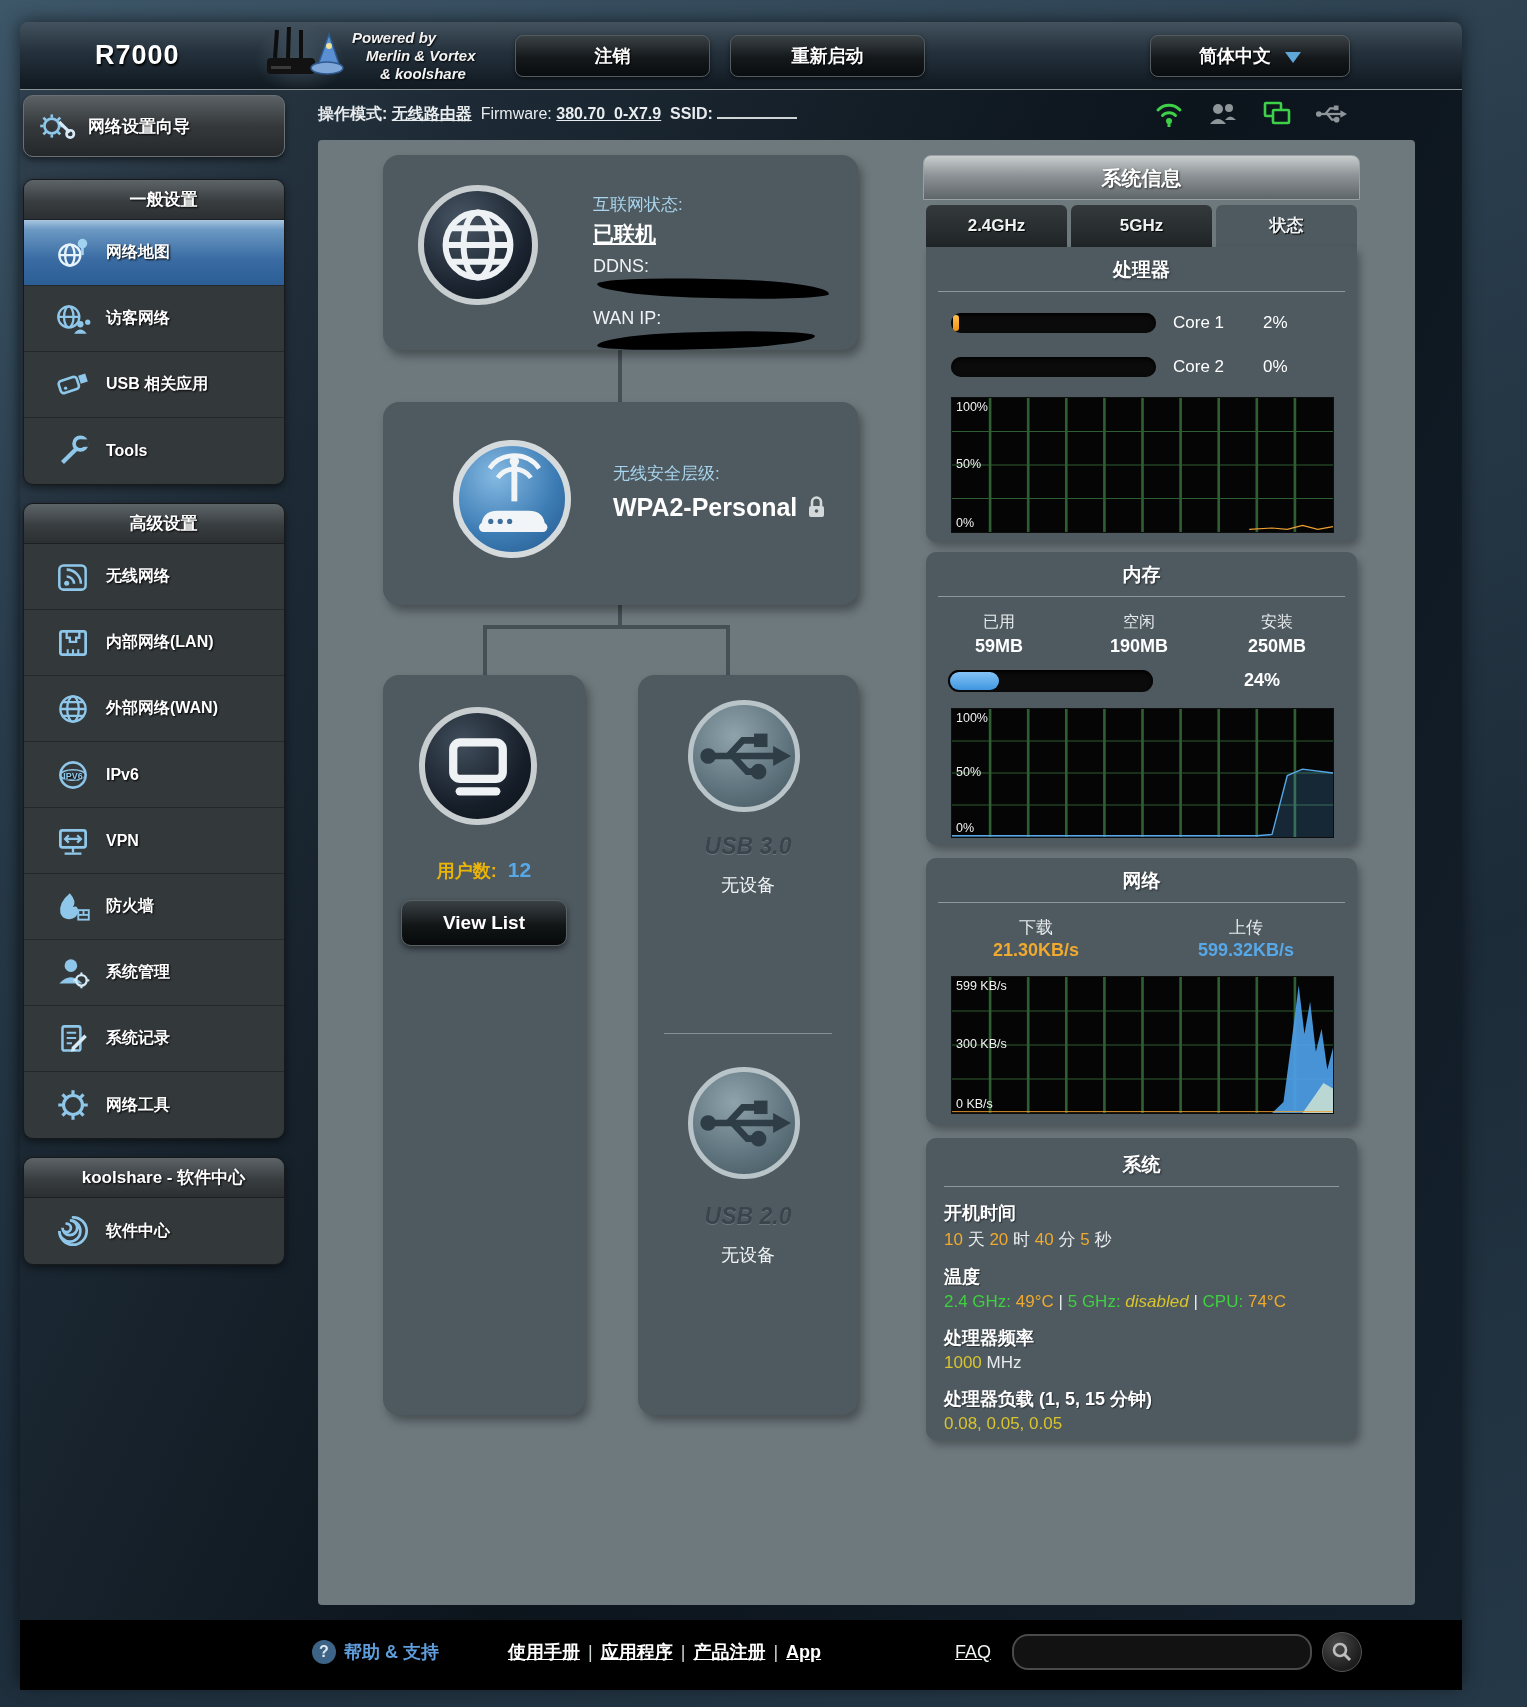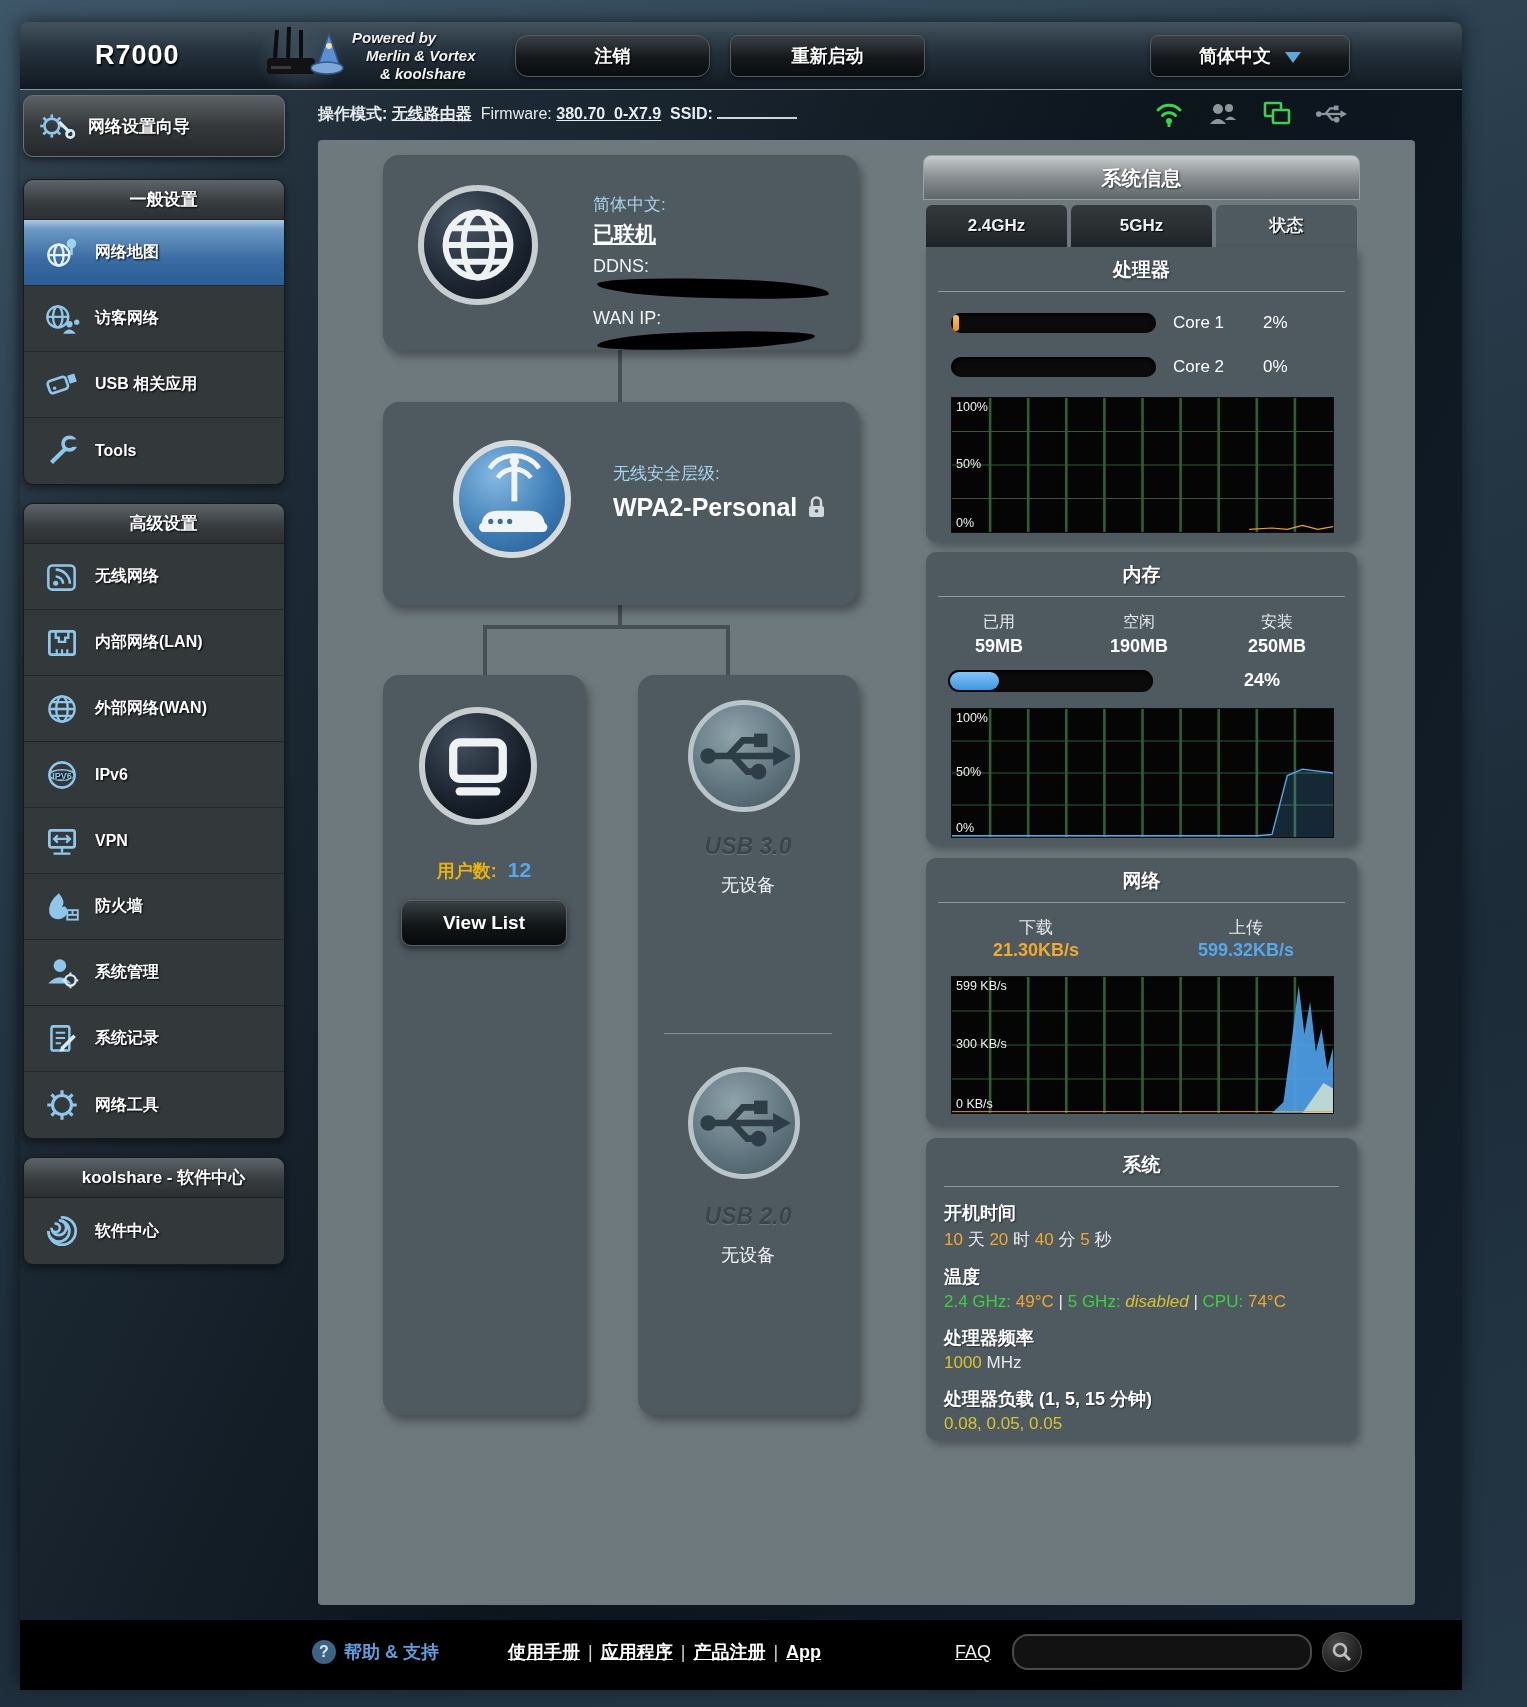--- a/index.html
+++ b/index.html
@@ -40,21 +40,21 @@
   .sidebar { position:absolute; left:3px; top:73px; width:262px; }
   .wizard { height:62px; border:1px solid #6a7073; border-radius:10px;
     background:linear-gradient(180deg,#5b6164 0%,#35393c 50%,#25282a 100%);
     display:flex; align-items:center; gap:12px; padding-left:12px; cursor:pointer;
     font-size:17px; font-weight:bold; text-shadow:1px 1px 2px #000; box-shadow:0 3px 6px rgba(0,0,0,.5); }
   .sbox { position:absolute; left:0; width:262px; background:#33383b; border:1px solid #17191b;
     border-radius:10px; overflow:hidden; box-shadow:0 3px 8px rgba(0,0,0,.5); }
   .sbox-hdr { height:40px; line-height:40px; text-align:center; font-size:17px; font-weight:bold;
     color:#fff; text-shadow:1px 1px 2px #000;
     background:linear-gradient(180deg,#5d6467 0%,#383d40 55%,#2b2f32 100%); border-bottom:1px solid #1d2022;padding-left:19px; }
-  .sitem { height:66px; display:flex; align-items:center; gap:13px; padding-left:18px;
+  .sitem { height:66px; display:flex; align-items:center; gap:13px; padding-left:29px;
     border-bottom:1px solid #24282a; font-size:16px; font-weight:bold; color:#fff;
     cursor:pointer; text-shadow:1px 1px 2px #000; }
   .sitem:last-child { border-bottom:none; }
   .sitem.active { background:linear-gradient(180deg,#a9c7e1 0%,#6d9ac4 14%,#3a6ca3 60%,#2c5e96 100%); }
   .iconbox { width:40px; height:40px; flex:0 0 40px; display:flex; align-items:center; justify-content:center; }
   
   .main { position:absolute; left:298px; top:118px; width:1097px; height:1465px;
     background:#6e797e; border-radius:4px; }
   .card { position:absolute; background:#4e5960; border-radius:16px; box-shadow:4px 6px 10px rgba(0,0,0,.35); }
   .conn { position:absolute; background:#454f55; }
@@ -134,21 +134,21 @@
         <path d="M62 44 L74 10 L84 40 Q74 52 62 44 Z" fill="#5b8fd4" stroke="#2e5a8e" stroke-width="1.5"></path>
         <ellipse cx="72" cy="44" rx="16" ry="6" fill="#7fa8d8" stroke="#2e5a8e" stroke-width="1.5"></ellipse>
         <circle cx="74" cy="22" r="3" fill="#f2e29a"></circle>
       </svg>
     </div>
     <div class="brand">
       <div>Powered by</div>
       <div style="padding-left:14px;">Merlin &amp; Vortex</div>
       <div style="padding-left:28px;">&amp; koolshare</div>
     </div>
-    <div class="hbtn" style="left:495px; width:195px;border-radius:13px;">注销</div>
+    <div class="hbtn" style="left:495px; width:195px;">注销</div>
     <div class="hbtn" style="left:710px; width:195px;">重新启动</div>
     <div class="hbtn" style="left:1130px; width:200px;">
       <span>简体中文</span><span class="lang-arrow"></span>
     </div>
   </div>
 
   <div class="infobar">
     <div class="info-text">
       <b>操作模式:</b>
       <span class="u" style="cursor:pointer;">无线路由器</span>&nbsp;
@@ -434,21 +434,21 @@
           <g fill="none" stroke="#eef2f4" stroke-width="5">
             <circle cx="50" cy="50" r="27"></circle>
             <ellipse cx="50" cy="50" rx="12" ry="27"></ellipse>
             <line x1="23" y1="50" x2="77" y2="50"></line>
               <line x1="27" y1="36" x2="73" y2="36"></line>
               <line x1="27" y1="64" x2="73" y2="64"></line>
             </g>
           </svg>
       </div>
       <div style="position:absolute; left:210px; top:38px;">
-        <div class="c-label">简体中文:</div>
+        <div class="c-label">互联网状态:</div>
         <div class="c-strong u" style="font-size:21px; margin-top:4px; cursor:pointer;">已联机</div>
         <div style="margin-top:8px; font-size:18px; color:#f0f3f5;">
           <span>DDNS:</span>
           <span class="scribble" style="width:232px; height:19px; border-radius:55% 45% 50% 50% / 45% 70% 40% 65%; transform:rotate(1.4deg); margin-left:4px;"></span>
         </div>
         <div style="margin-top:10px; font-size:18px; color:#f0f3f5;">
           <span>WAN IP:</span>
           <span class="scribble" style="width:218px; height:17px; border-radius:45% 55% 50% 50% / 70% 45% 65% 40%; transform:rotate(-1.6deg); margin-left:4px;"></span>
         </div>
       </div>

